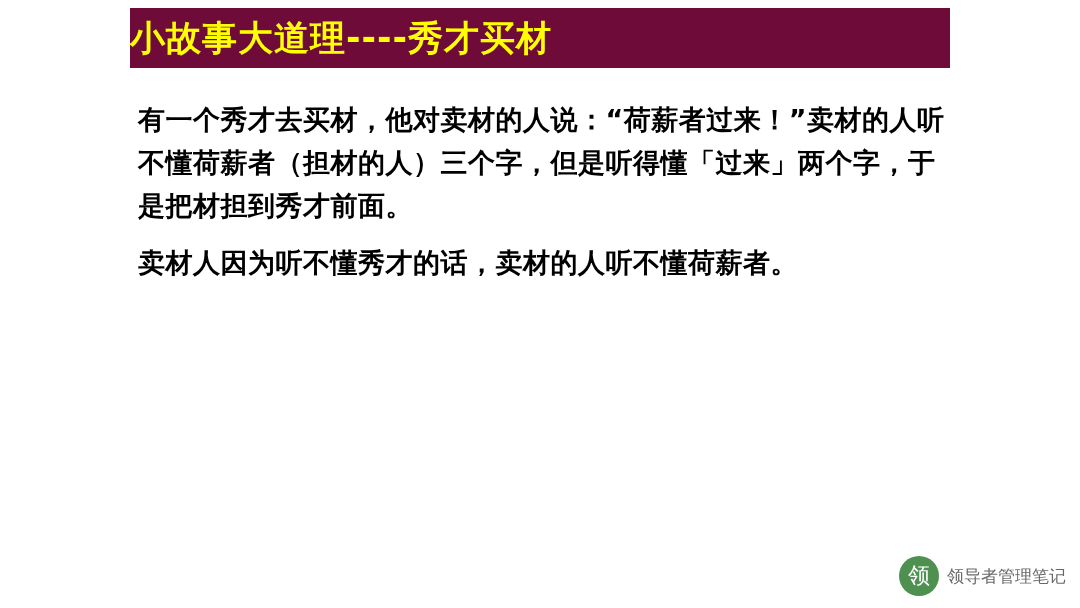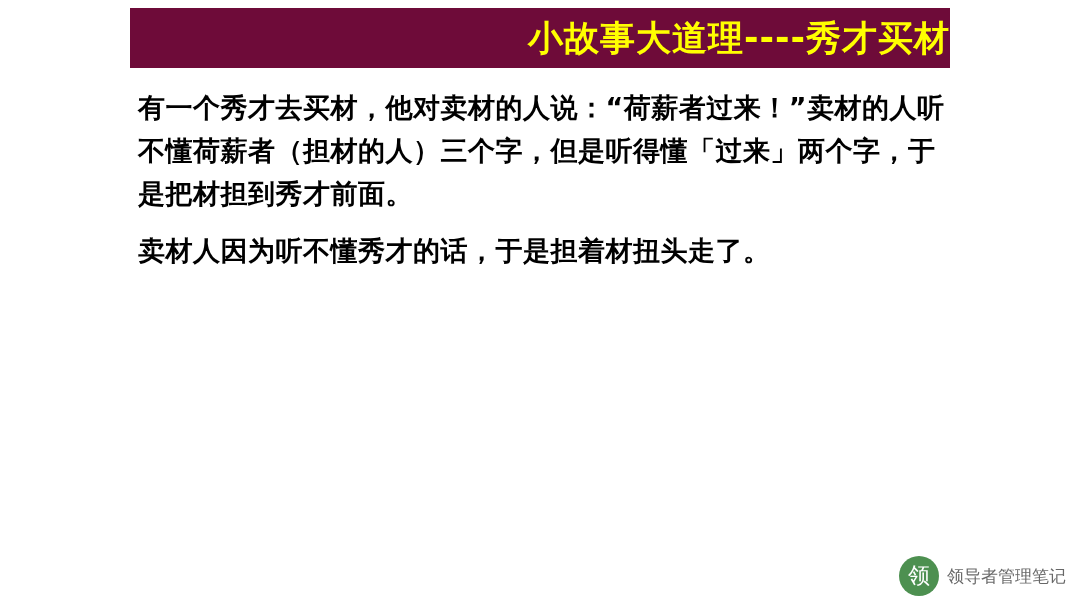--- a/index.html
+++ b/index.html
@@ -22,21 +22,21 @@
   }
   .title-bar {
     position: absolute;
     left: 130px;
     top: 8px;
     width: 820px;
     height: 60px;
     background: #6e0b39;
     display: flex;
     align-items: center;
-    justify-content: flex-end;
+    justify-content: flex-start;
   }
   .title-text {
     color: #ffff00;
     font-size: 35px;
     font-weight: bold;
     letter-spacing: 1px;
     line-height: 1;
     white-space: nowrap;
     font-family: "DejaVu Sans", "Liberation Sans", sans-serif;
   }
@@ -45,21 +45,21 @@
     left: 138px;
     top: 86px;
     width: 820px;
   }
   .para {
     color: #000000;
     font-size: 27px;
     font-weight: bold;
     line-height: 43px;
     letter-spacing: 0.5px;
-    margin: 0 0 14px 0;
+    margin: 12px 0 14px 0;
     font-family: "DejaVu Sans", "Liberation Sans", sans-serif;
   }
   .para.p3 {
     text-indent: 0;
   }
   .watermark {
     position: absolute;
     right: 14px;
     bottom: 12px;
     display: flex;
@@ -91,21 +91,21 @@
 <body>
 
 <div class="slide">
 
   <div class="title-bar">
     <div class="title-text">小故事大道理----秀才买材</div>
   </div>
 
   <div class="body-area">
     <p class="para p0">有一个秀才去买材，他对卖材的人说：“荷薪者过来！”卖材的人听不懂荷薪者（担材的人）三个字，但是听得懂「过来」两个字，于是把材担到秀才前面。</p>
-    <p class="para p3">卖材人因为听不懂秀才的话，于是担着材扭头走了。</p>
+    <p class="para p3">卖材人因为听不懂秀才的话，卖材的人听不懂荷薪者。</p>
   </div>
 
   <div class="watermark">
     <span class="wm-logo">领</span>
     <span class="wm-text">领导者管理笔记</span>
   </div>
 
 </div>
 
 </body></html>

